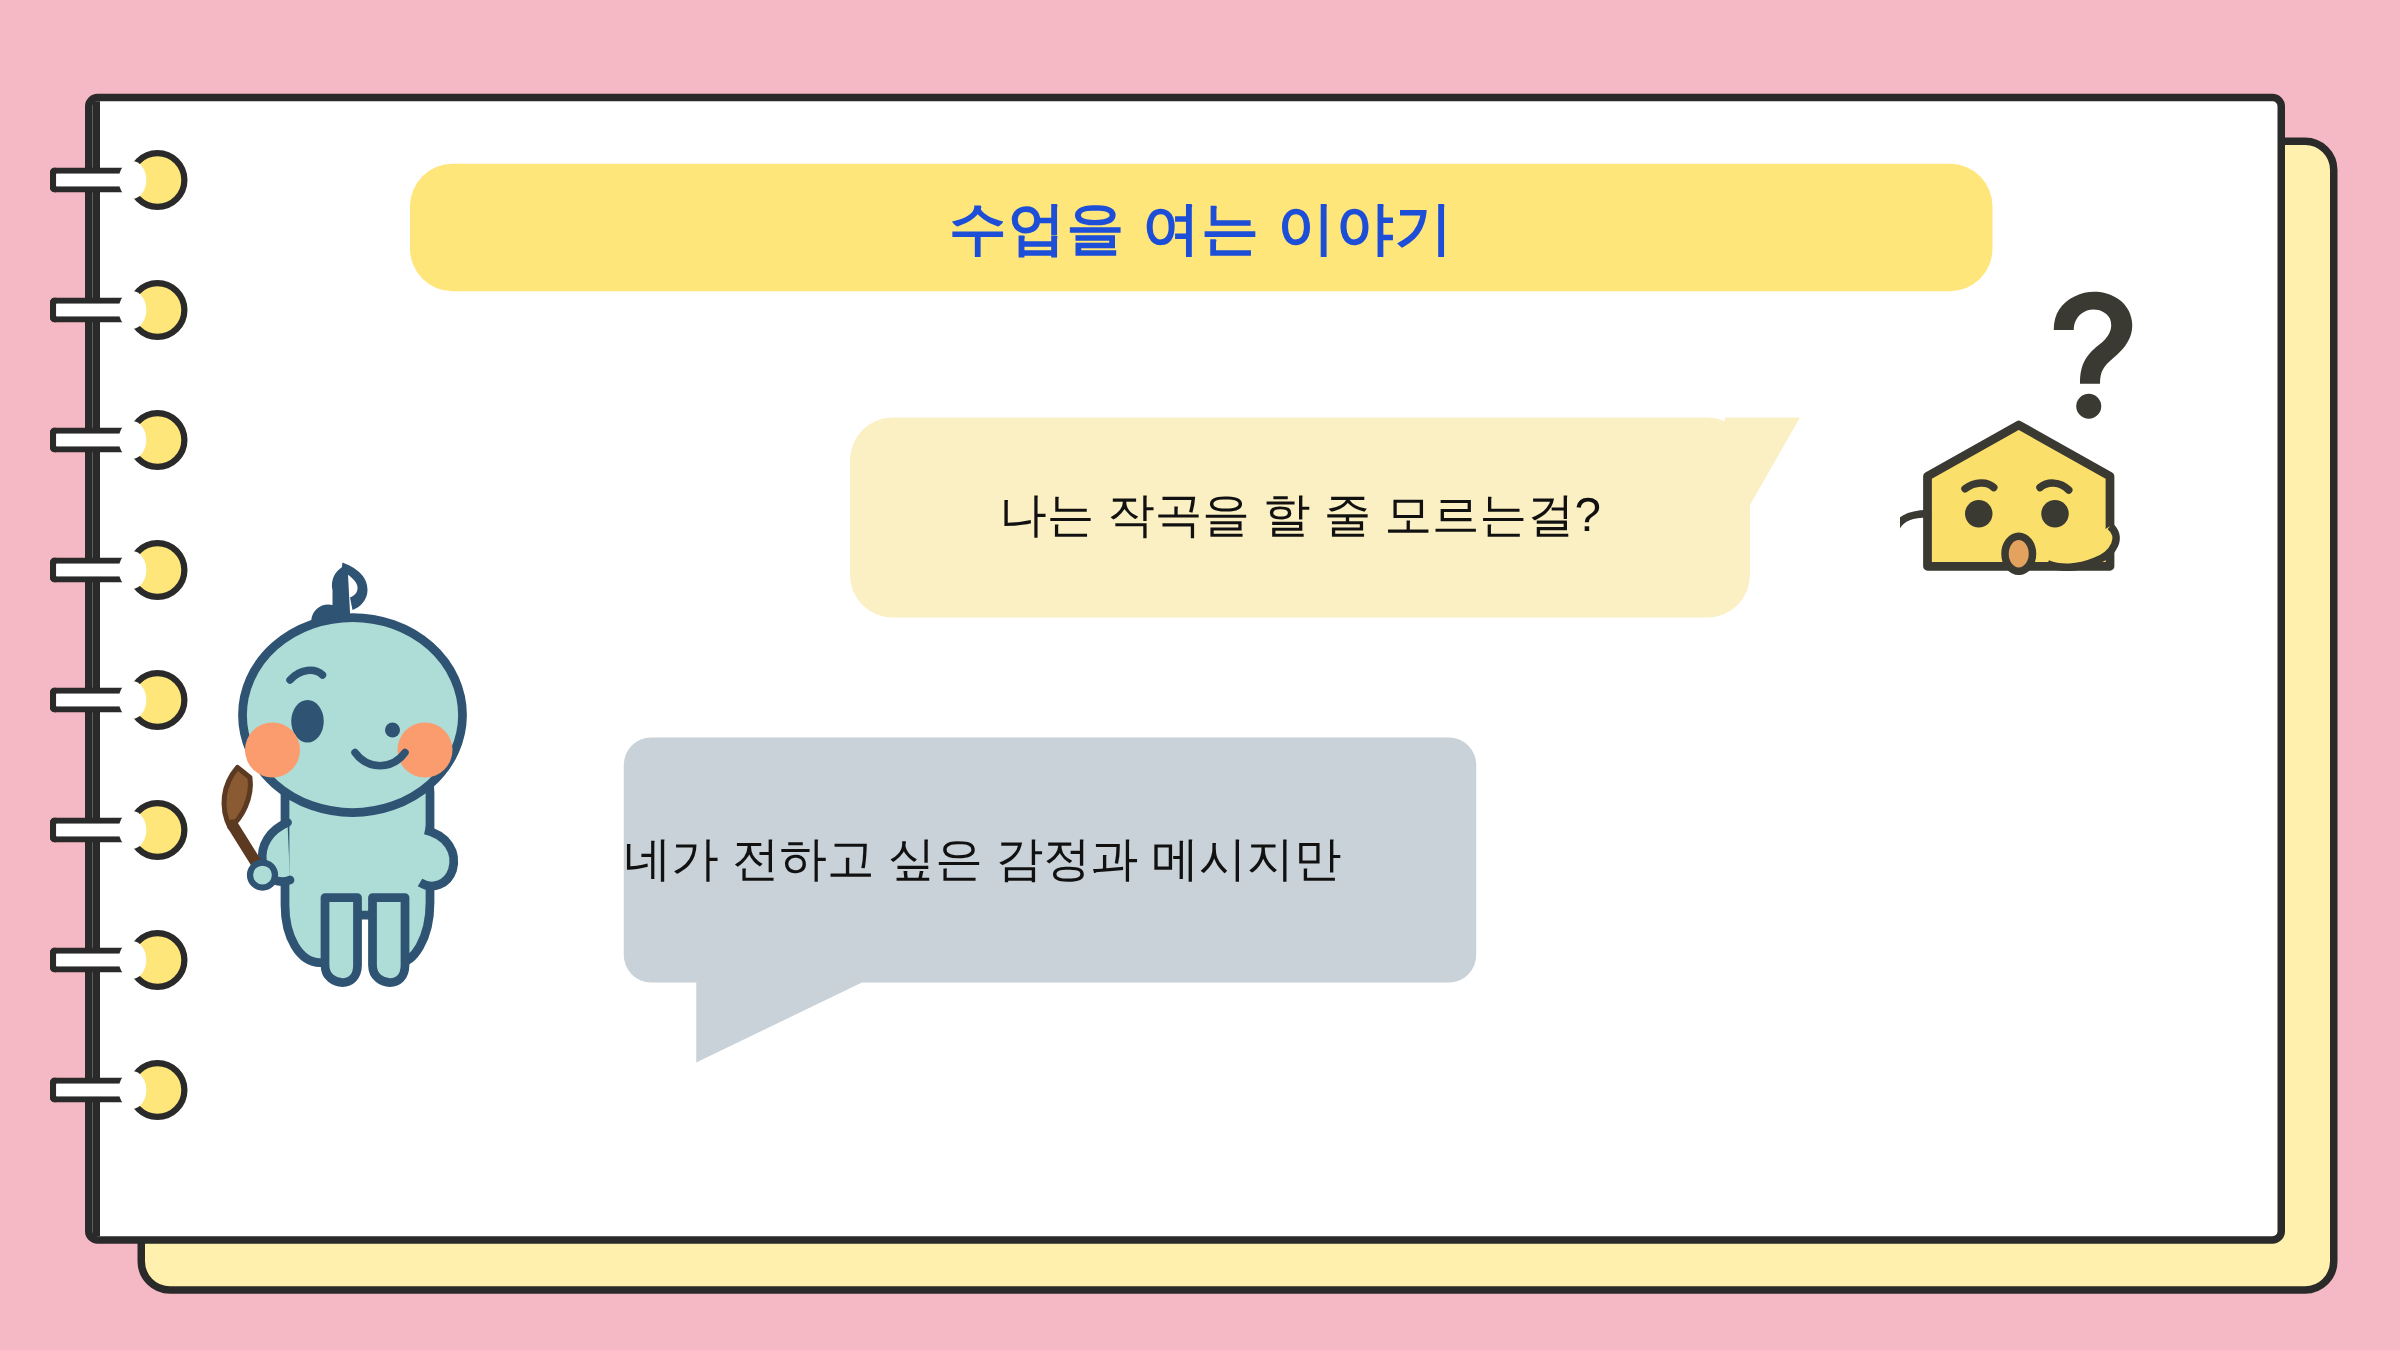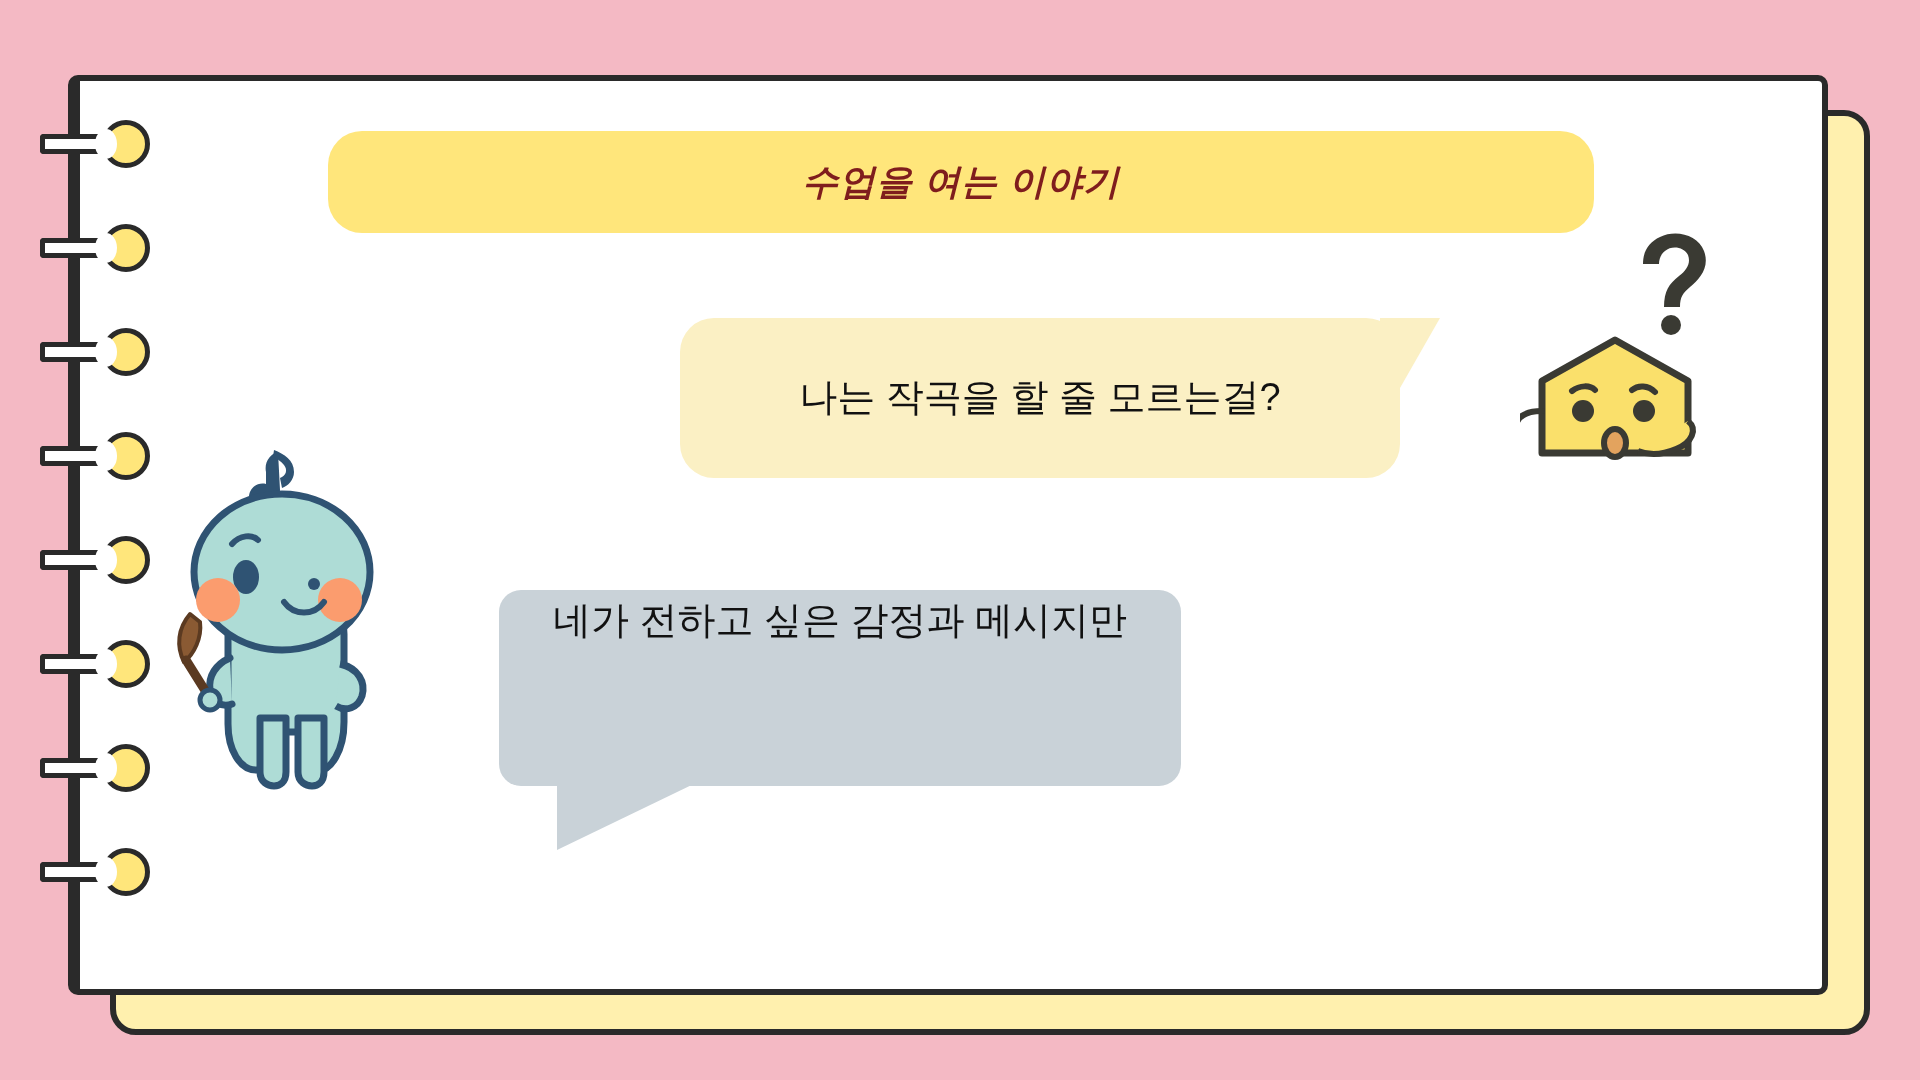--- a/index.html
+++ b/index.html
@@ -111,33 +111,32 @@
     top: 131px;
     width: 1266px;
     height: 102px;
     background: #FFE67B;
     border-radius: 34px;
     display: flex;
     align-items: center;
     justify-content: center;
   }
   .title-text {
-    font-size: 36px;
+    font-size: 46px;
     font-weight: bold;
-    color: #7f1d1d;
+    color: #1d4ed8;
     letter-spacing: 1px;
     line-height: 1;
-    font-style: italic;
   }
 
   
   .bubble-yellow-wrap {
     position: absolute;
     left: 680px;
-    top: 318px;
+    top: 334px;
     width: 800px;
     height: 135px;
   }
   .bubble-yellow-body {
     position: absolute;
     left: 0;
     top: 0;
     width: 720px;
     height: 160px;
     background: #FBF0C4;
@@ -195,21 +194,21 @@
     border-top: 70px solid #C9D2D8;
     border-right: 145px solid transparent;
   }
   .bubble-gray-text {
     position: absolute;
     left: 0;
     top: 0;
     width: 682px;
     height: 196px;
     display: flex;
-    flex-direction: column;
+    flex-direction: row;
     align-items: center;
     justify-content: flex-start;
     font-size: 38px;
     color: #111111;
     line-height: 1.6;
     text-align: center;
   }
 
   
   .char-teal {

